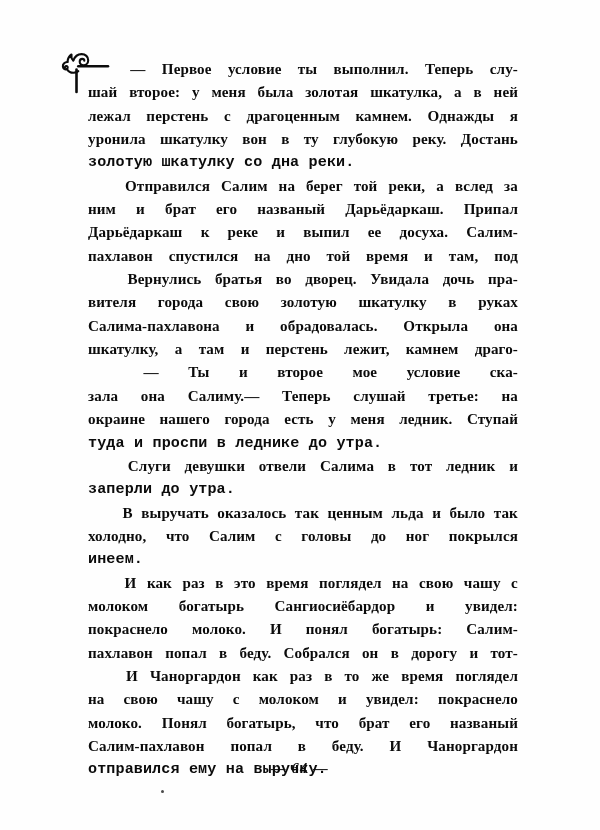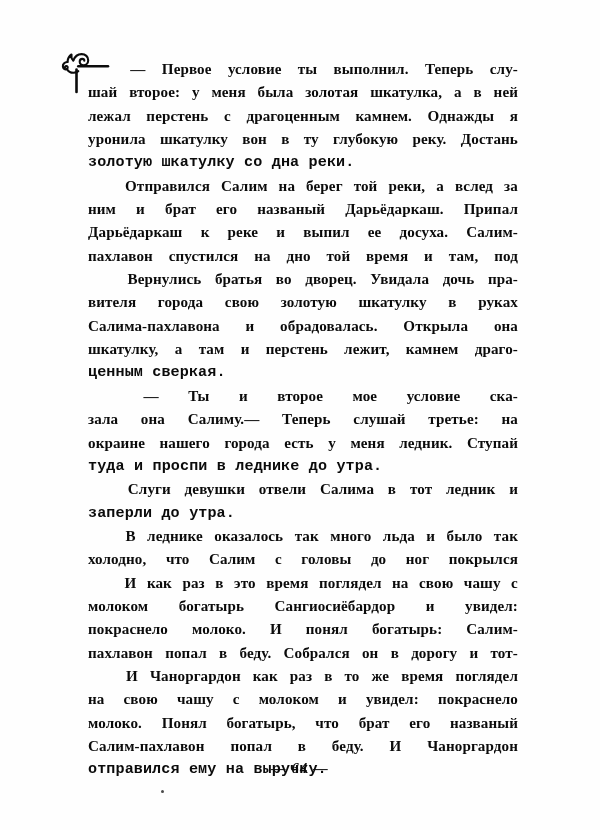--- a/index.html
+++ b/index.html
@@ -228,21 +228,20 @@
         <span class="ln j">
           <span>шкатулку,</span>
           <span>а</span>
           <span>там</span>
           <span>и</span>
           <span>перстень</span>
           <span>лежит,</span>
           <span>камнем</span>
           <span>драго-</span>
         </span>
-        <span class="ln last">ценным сверкая.</span>
       </p>
       <p class="para">
         <span class="ln j">
           <span class="indent"></span>
           <span>—</span>
           <span>Ты</span>
           <span>и</span>
           <span>второе</span>
           <span>мое</span>
           <span>условие</span>
@@ -280,39 +279,40 @@
           <span>тот</span>
           <span>ледник</span>
           <span>и</span>
         </span>
         <span class="ln last">заперли до утра.</span>
       </p>
       <p class="para">
         <span class="ln j">
           <span class="indent"></span>
           <span>В</span>
-          <span>леднике</span>
+          <span>выручать</span>
           <span>оказалось</span>
           <span>так</span>
-          <span>много</span>
+          <span>ценным</span>
           <span>льда</span>
           <span>и</span>
           <span>было</span>
           <span>так</span>
         </span>
         <span class="ln j">
           <span>холодно,</span>
           <span>что</span>
           <span>Салим</span>
           <span>с</span>
           <span>головы</span>
           <span>до</span>
           <span>ног</span>
           <span>покрылся</span>
         </span>
+        <span class="ln last">инеем.</span>
       </p>
       <p class="para">
         <span class="ln j">
           <span class="indent"></span>
           <span>И</span>
           <span>как</span>
           <span>раз</span>
           <span>в</span>
           <span>это</span>
           <span>время</span>

